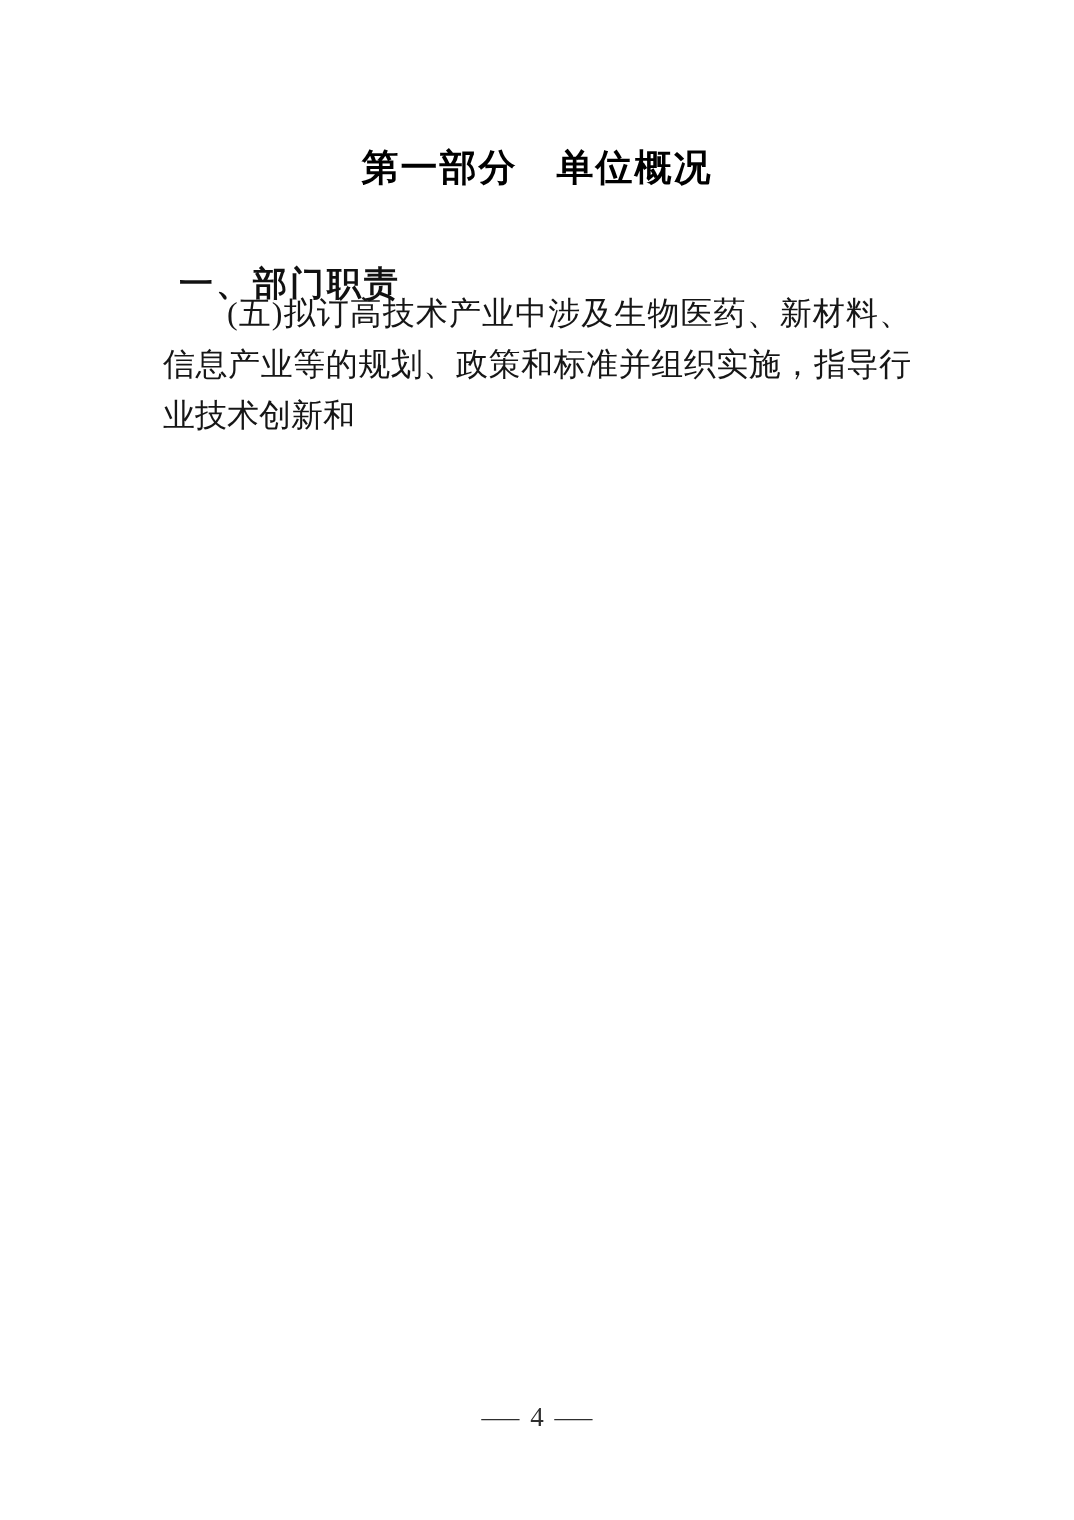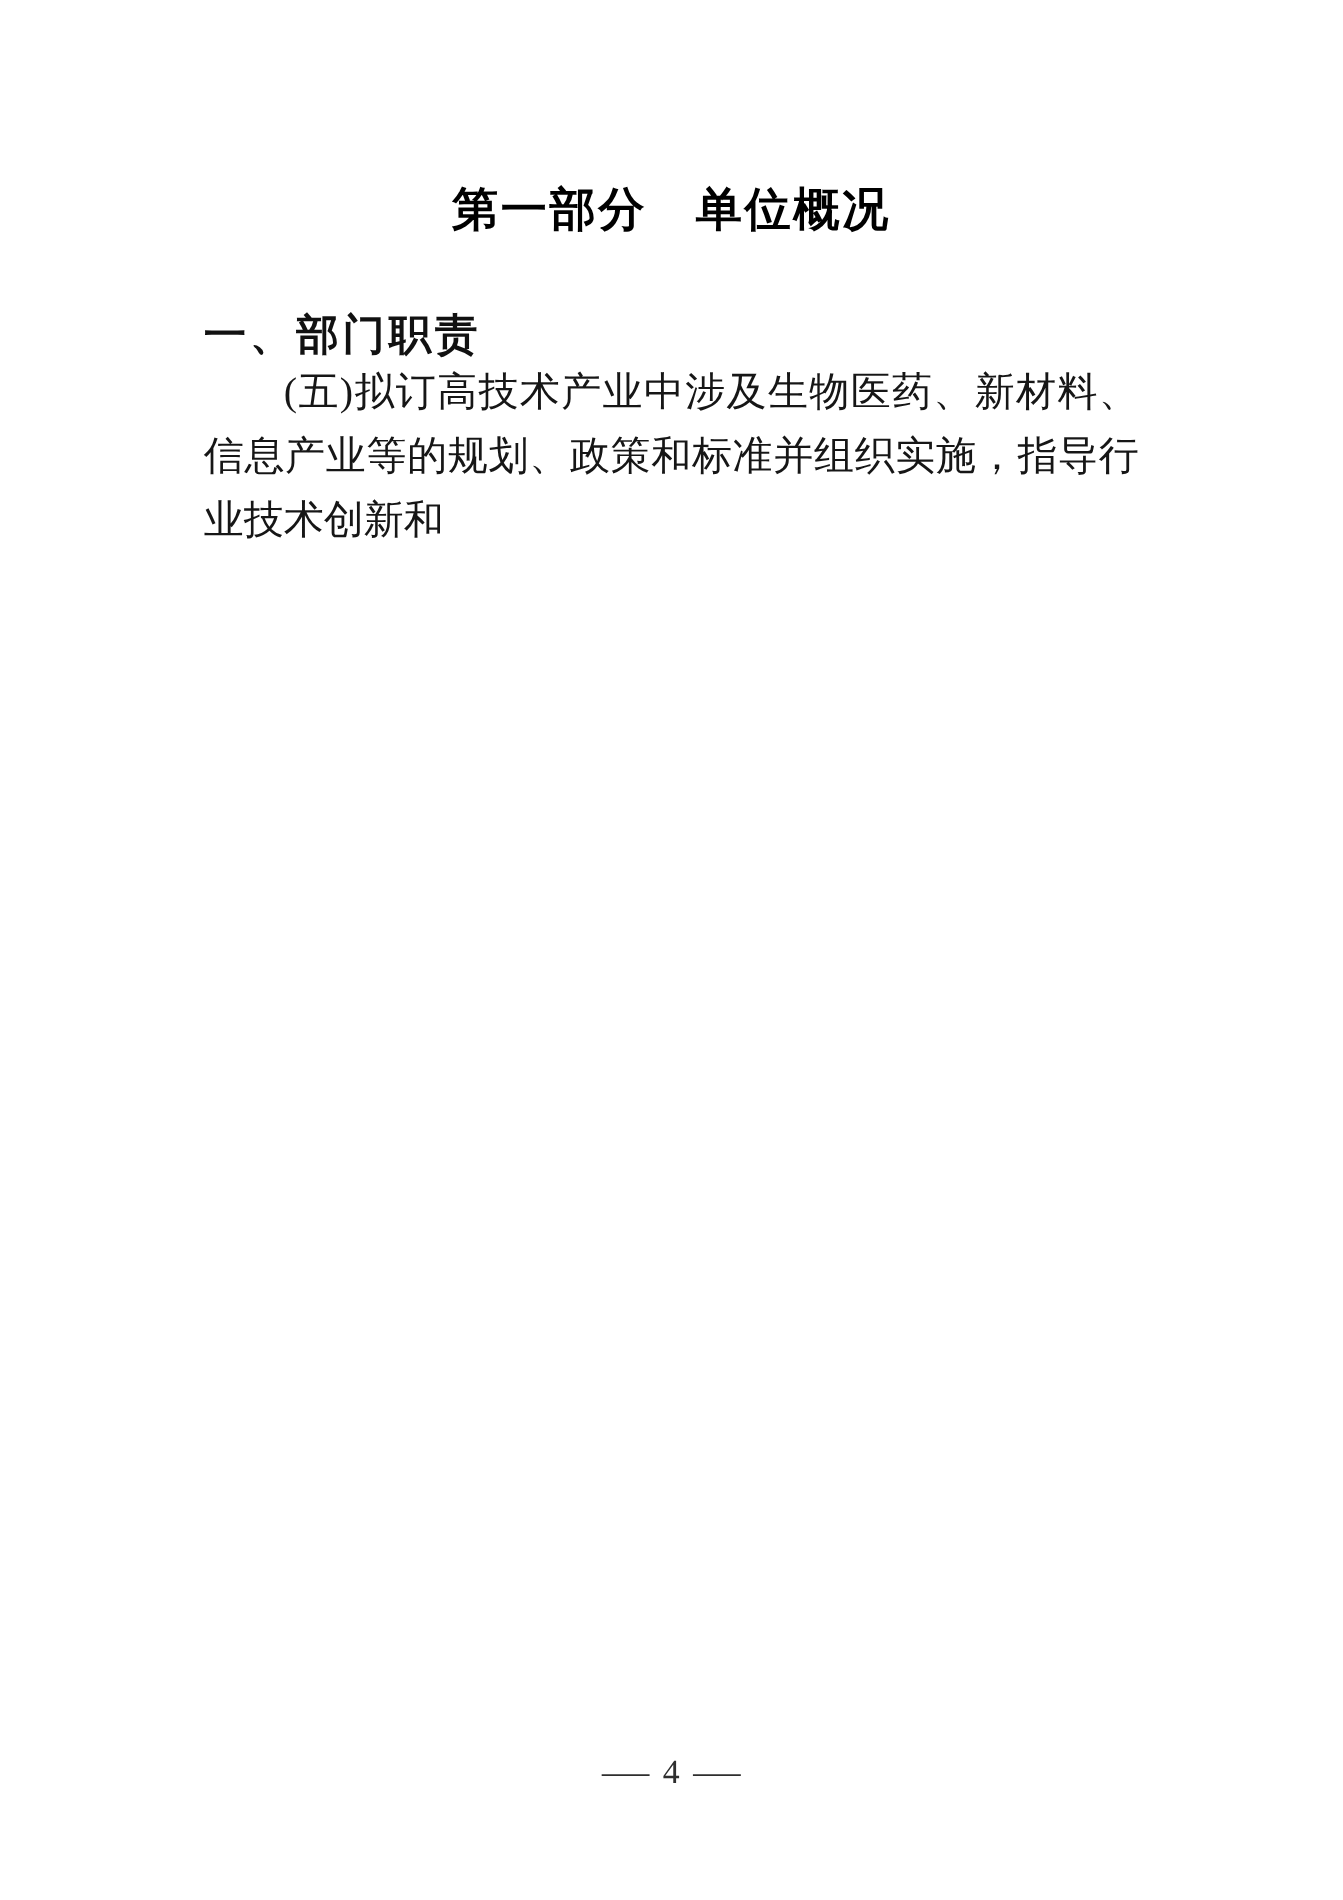--- a/index.html
+++ b/index.html
@@ -27,21 +27,21 @@
     font-size: 37px;
     font-weight: 700;
     letter-spacing: 2px;
     color: #000000;
     white-space: pre;
   }
   .section-heading {
     position: absolute;
     top: 245px;
     left: 163px;
-    margin: 0;
+    margin: 16px;
     font-family: Liberation Mono, monospace;
     font-size: 34px;
     font-weight: 700;
     letter-spacing: 3px;
     color: #111111;
     text-align: center;
   }
   .body-text {
     position: absolute;
     top: 288px;

